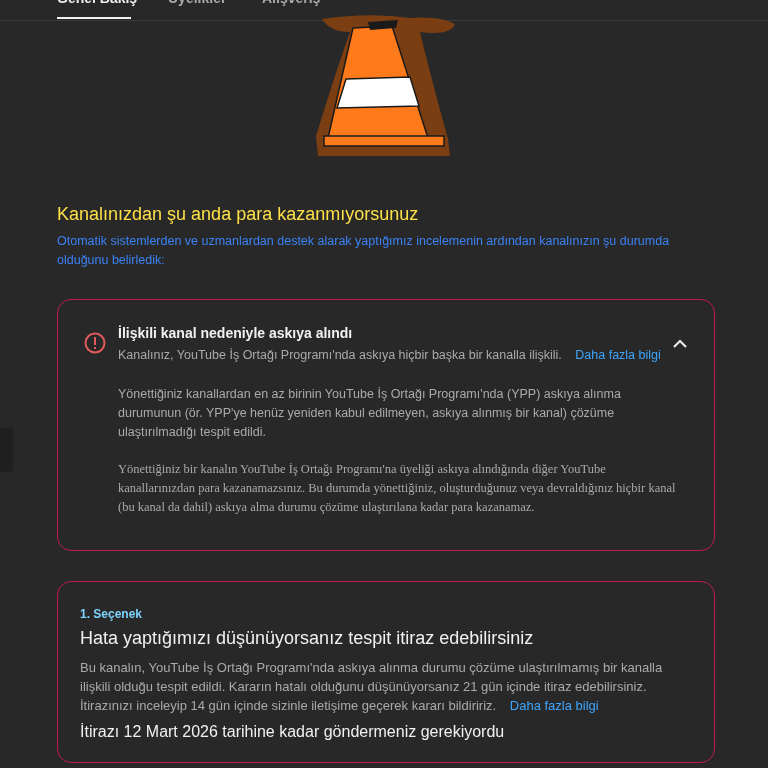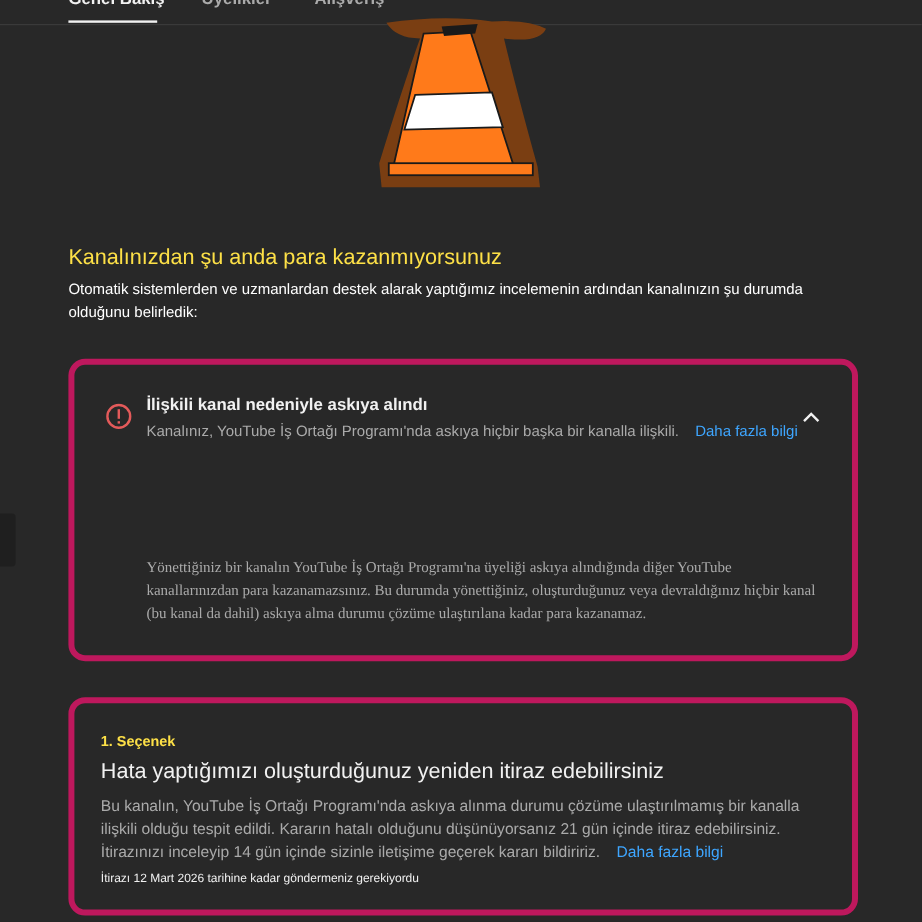--- a/index.html
+++ b/index.html
@@ -24,25 +24,25 @@
   .cone { position:absolute; left:310px; top:14px; width:150px; height:145px; }
   .side-tab {
     position:absolute; left:0; top:428px; width:13px; height:44px;
     background:#1f1f1f; border-radius:0 3px 3px 0;
   }
   .heading {
     position:absolute; left:57px; top:204px; font-size:18px; color:#fde047;
   }
   .intro {
     position:absolute; left:57px; top:232px; width:660px; font-size:12.5px;
-    line-height:19px; color:#ffffff;
+    line-height:19px; color:#3b82f6;
   }
   .card {
     position:absolute; left:57px; width:658px;
-    border:5px solid #be185d; border-radius:14px; background:#282828;
+    border:1px solid #be185d; border-radius:14px; background:#282828;
     box-sizing:border-box;
   }
   .card1 { top:299px; height:252px; }
   .card2 { top:581px; height:182px; }
   .alert-icon { position:absolute; left:26px; top:32px; width:22px; height:22px; }
   .alert-title {
     position:absolute; left:60px; top:25px; font-size:14px; font-weight:bold; color:#f1f1f1;
   }
   .alert-sub {
     position:absolute; left:60px; top:48px; font-size:12.5px; color:#aaaaaa; white-space:nowrap;
@@ -50,30 +50,30 @@
   .link { color:#3ea6ff; text-decoration:none; cursor:pointer;padding-left:10px; }
   .collapse-btn {
     position:absolute; right:22px; top:32px; width:24px; height:24px; cursor:pointer;
   }
   .para {
     position:absolute; left:60px; width:540px; font-size:12.5px; line-height:19px; color:#aaaaaa;
   }
   .p1 { top:85px; }
   .p2 { top:160px; width:560px;font-family:Liberation Serif, serif; }
   .opt-label {
-    position:absolute; left:22px; top:25px; font-size:12px; font-weight:bold; color:#fde047;
+    position:absolute; left:22px; top:25px; font-size:12px; font-weight:bold; color:#7dd3fc;
   }
   .opt-title {
     position:absolute; left:22px; top:46px; font-size:18px; color:#f1f1f1;
   }
   .opt-body {
     position:absolute; left:22px; top:76px; width:615px; font-size:13px; line-height:19px; color:#aaaaaa;
   }
   .opt-deadline {
-    position:absolute; left:22px; top:141px; font-size:10px; color:#f1f1f1;
+    position:absolute; left:22px; top:141px; font-size:16px; color:#f1f1f1;
   }
 </style>
 </head>
 <body>
 
 <div class="tabs">
   <span class="tab active" style="left:57px;">Genel Bakış</span>
   <span class="tab" style="left:168px;">Üyelikler</span>
   <span class="tab" style="left:262px;">Alışveriş</span>
   <div class="tab-underline"></div>
@@ -107,24 +107,25 @@
     <span>Kanalınız, YouTube İş Ortağı Programı'nda askıya hiçbir başka bir kanalla ilişkili.</span>
     <a class="link">Daha fazla bilgi</a>
   </div>
   <div class="collapse-btn">
     <span>
       <svg width="24" height="24" viewBox="0 0 24 24">
         <polyline points="6,15 12,9 18,15" fill="none" stroke="#f1f1f1" stroke-width="2"></polyline>
       </svg>
     </span>
   </div>
+  <div class="para p1">Yönettiğiniz kanallardan en az birinin YouTube İş Ortağı Programı'nda (YPP) askıya alınma durumunun (ör. YPP'ye henüz yeniden kabul edilmeyen, askıya alınmış bir kanal) çözüme ulaştırılmadığı tespit edildi.</div>
   <div class="para p2">Yönettiğiniz bir kanalın YouTube İş Ortağı Programı'na üyeliği askıya alındığında diğer YouTube kanallarınızdan para kazanamazsınız. Bu durumda yönettiğiniz, oluşturduğunuz veya devraldığınız hiçbir kanal (bu kanal da dahil) askıya alma durumu çözüme ulaştırılana kadar para kazanamaz.</div>
 </div>
 
 <div class="card card2">
   <div class="opt-label">1. Seçenek</div>
-  <div class="opt-title">Hata yaptığımızı oluşturduğunuz yeniden itiraz edebilirsiniz</div>
+  <div class="opt-title">Hata yaptığımızı düşünüyorsanız tespit itiraz edebilirsiniz</div>
   <div class="opt-body">
     <span>Bu kanalın, YouTube İş Ortağı Programı'nda askıya alınma durumu çözüme ulaştırılmamış bir kanalla ilişkili olduğu tespit edildi. Kararın hatalı olduğunu düşünüyorsanız 21 gün içinde itiraz edebilirsiniz. İtirazınızı inceleyip 14 gün içinde sizinle iletişime geçerek kararı bildiririz.</span>
     <a class="link">Daha fazla bilgi</a>
   </div>
   <div class="opt-deadline">İtirazı 12 Mart 2026 tarihine kadar göndermeniz gerekiyordu</div>
 </div>
 
 </body></html>

